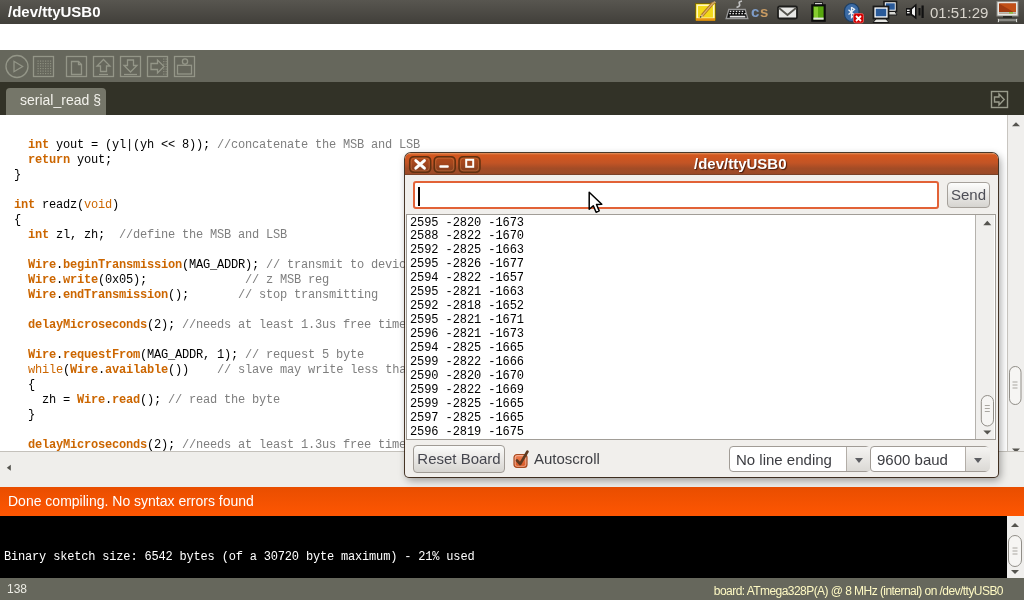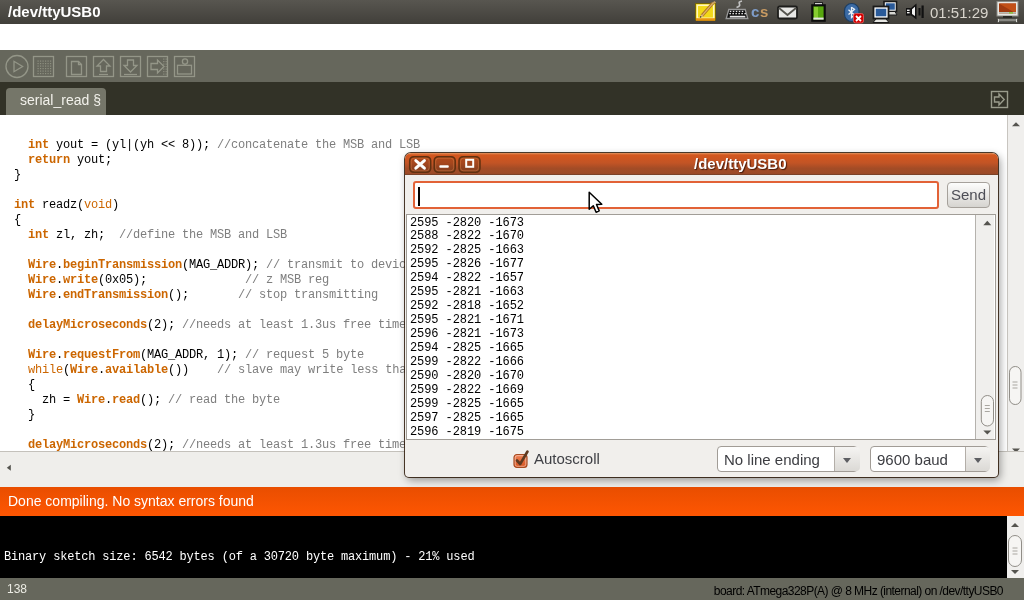--- a/index.html
+++ b/index.html
@@ -30,21 +30,21 @@
 
 #obar{left:0;top:487px;width:1024px;height:29px;background:linear-gradient(#e94e00,#fe5602);}
 #obartext{position:absolute;left:8px;top:6px;font-size:14px;color:#fff;}
 
 #console{left:0;top:516px;width:1024px;height:62px;background:#000;}
 #constext{position:absolute;left:4px;top:34px;font-family:"Liberation Mono",monospace;font-size:12px;letter-spacing:-0.18px;color:#fff;white-space:pre;}
 #conscroll{left:1007px;top:516px;width:17px;height:62px;background:#f0efed;}
 
 #bbar{left:0;top:578px;width:1024px;height:22px;background:#66675c;}
 #bleft{position:absolute;left:7px;top:4px;font-size:12px;color:#ecece4;}
-#bright{position:absolute;right:21px;top:6px;font-size:12px;letter-spacing:-0.55px;color:#000000;}
+#bright{position:absolute;right:21px;top:6px;font-size:12px;letter-spacing:-0.55px;color:#fef9c3;}
 
 #swin{left:405px;top:153px;width:593px;height:324px;background:#f1efec;border-radius:6px 6px 4px 4px;box-shadow:0 0 0 1px rgba(45,25,8,0.85),2px 3px 8px rgba(0,0,0,0.40);}
 #stitle{position:absolute;left:0;top:0;width:593px;height:22px;background:linear-gradient(180deg,#e1935f 0%,#d4571e 9%,#c25425 45%,#a34c26 70%,#9c4a27 93%,#6b3e28 100%);border-radius:6px 6px 0 0;}
 #stitletext{position:absolute;left:289px;top:2px;font-size:15px;font-weight:bold;color:#fff;text-shadow:1px 1px 1px rgba(40,10,0,0.75);}
 
 #sinput{position:absolute;left:8px;top:28px;width:522px;height:24px;background:#fff;border:2px solid #e26237;border-radius:3px;}
 #send{position:absolute;left:542px;top:29px;width:41px;height:24px;background:linear-gradient(#fdfdfc,#d6d4d0);border:1px solid #a6a19b;border-radius:4px;font-size:15px;color:#4d4e56;text-align:center;line-height:24px;}
 
 #sdata{position:absolute;left:1px;top:61px;width:590px;height:226px;background:#fff;border:1px solid #a19d97;box-sizing:border-box;}
 #sdatatext{position:absolute;left:3px;top:1.5px;letter-spacing:-0.08px;margin:0;font-family:"Liberation Mono",monospace;font-size:12px;line-height:13.95px;color:#000;white-space:pre;}
@@ -333,33 +333,34 @@
         <path d="M7.3 10.3 L15.3 10.3 L11.3 5.8 Z" fill="#55544f"></path>
         <rect x="5.3" y="180.5" width="12.2" height="30.5" rx="6.1" fill="#f6f5f3" stroke="#918e88" stroke-width="1"></rect>
         <g stroke="#a9a6a0" stroke-width="1">
               <line x1="8.8" y1="190.5" x2="13.8" y2="190.5"></line>
               <line x1="8.8" y1="193.5" x2="13.8" y2="193.5"></line>
               <line x1="8.8" y1="196.5" x2="13.8" y2="196.5"></line>
             </g>
         <path d="M7.3 215.5 L15.3 215.5 L11.3 219.5 Z" fill="#55544f"></path>
       </svg></div>
     </div>
+    <div id="reset">Reset Board</div>
     <div id="cbox"><svg width="18" height="21" xmlns="http://www.w3.org/2000/svg">
 <defs>
             <linearGradient id="cbg" x1="0" y1="0" x2="0" y2="1">
               <stop offset="0" stop-color="#ef8054"></stop>
               <stop offset="1" stop-color="#d6541f"></stop>
             </linearGradient>
           </defs>
 <rect x="1" y="6.5" width="13" height="13" rx="3" fill="url(#cbg)" stroke="#a64a20" stroke-width="1.2"></rect>
 <rect x="2.2" y="7.7" width="10.6" height="10.6" rx="2" fill="none" stroke="rgba(255,255,255,0.45)" stroke-width="1"></rect>
 <path d="M4 12.5 L7.2 16 L14.5 3.5" fill="none" stroke="#5f3a20" stroke-width="2.6" stroke-linecap="round" stroke-linejoin="round"></path>
 </svg></div>
     <div id="autoscroll">Autoscroll</div>
-    <div class="combo" style="left:312px;width:141px;">
+    <div class="combo" style="left:324px;width:141px;">
         <span class="combotext">No line ending</span>
         <div class="combobtn" style="left:116px;width:25px;">
           <span class="carr"></span>
         </div>
       </div>
     <div class="combo" style="left:465px;width:119px;">
         <span class="combotext">9600 baud</span>
         <div class="combobtn" style="left:94px;width:24px;">
           <span class="carr"></span>
         </div>

